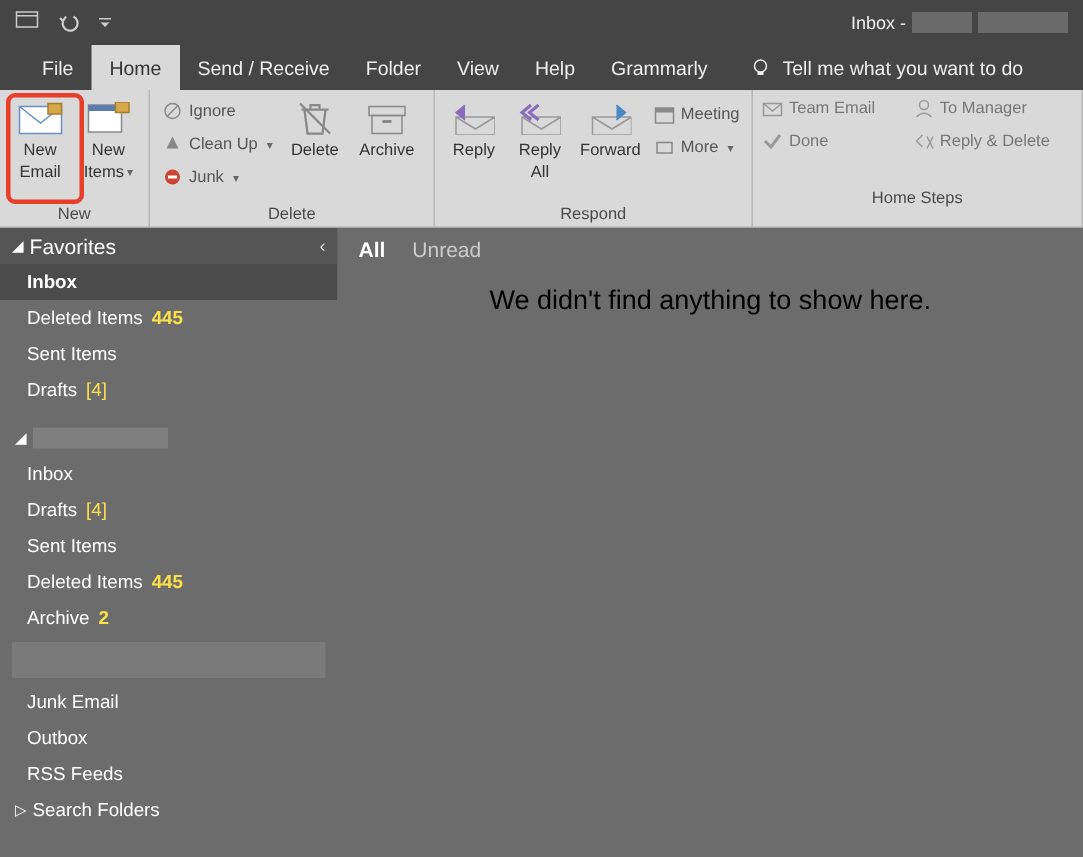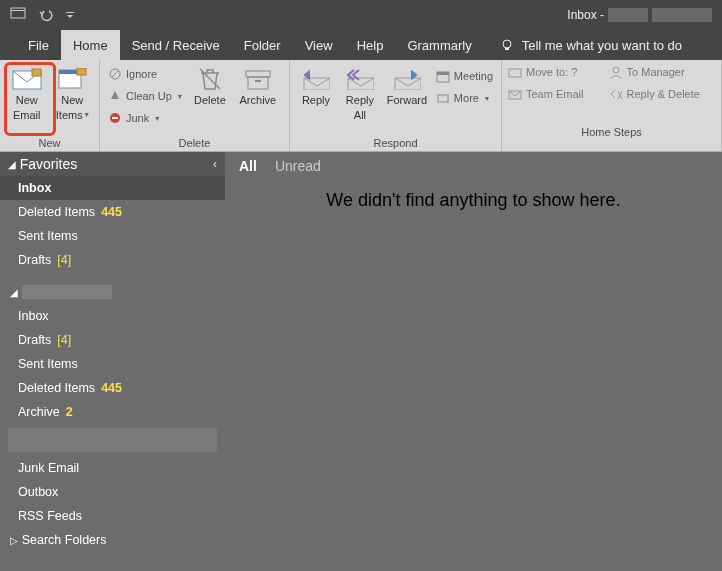--- a/index.html
+++ b/index.html
@@ -251,41 +251,41 @@
     </div>
     <div class="group-label">Respond</div>
   </div>
 
   <div class="group" style="flex:1;">
     <div class="qs-body">
       <div class="qs-item">
           <span class="sicon">
             <svg width="14" height="14">
               <rect x="1" y="4" width="12" height="8" fill="none" stroke="#999"></rect>
-            </svg>
-          </span>
-          <span>Move to: ?</span>
+              <path d="M1 4 L7 9 L13 4" stroke="#999" fill="none"></path>
+            </svg>
+          </span>
+          <span>Team Email</span>
         </div>
       <div class="qs-item">
           <span class="sicon">
             <svg width="14" height="14">
               <circle cx="7" cy="5" r="3" fill="none" stroke="#999"></circle>
               <path d="M2 13 Q7 8 12 13" fill="none" stroke="#999"></path>
             </svg>
           </span>
           <span>To Manager</span>
         </div>
       <div class="qs-item">
           <span class="sicon">
             <svg width="14" height="14">
-              <rect x="1" y="4" width="12" height="8" fill="none" stroke="#999"></rect>
-              <path d="M1 4 L7 9 L13 4" stroke="#999" fill="none"></path>
-            </svg>
-          </span>
-          <span>Team Email</span>
+              <path d="M2 7 L6 11 L12 3" fill="none" stroke="#999" stroke-width="2"></path>
+            </svg>
+          </span>
+          <span>Done</span>
         </div>
       <div class="qs-item">
           <span class="sicon">
             <svg width="14" height="14">
               <path d="M6 3 L2 7 L6 11" fill="none" stroke="#999"></path>
               <path d="M9 4 L13 12 M13 4 L9 12" stroke="#999"></path>
             </svg>
           </span>
           <span>Reply &amp; Delete</span>
         </div>

